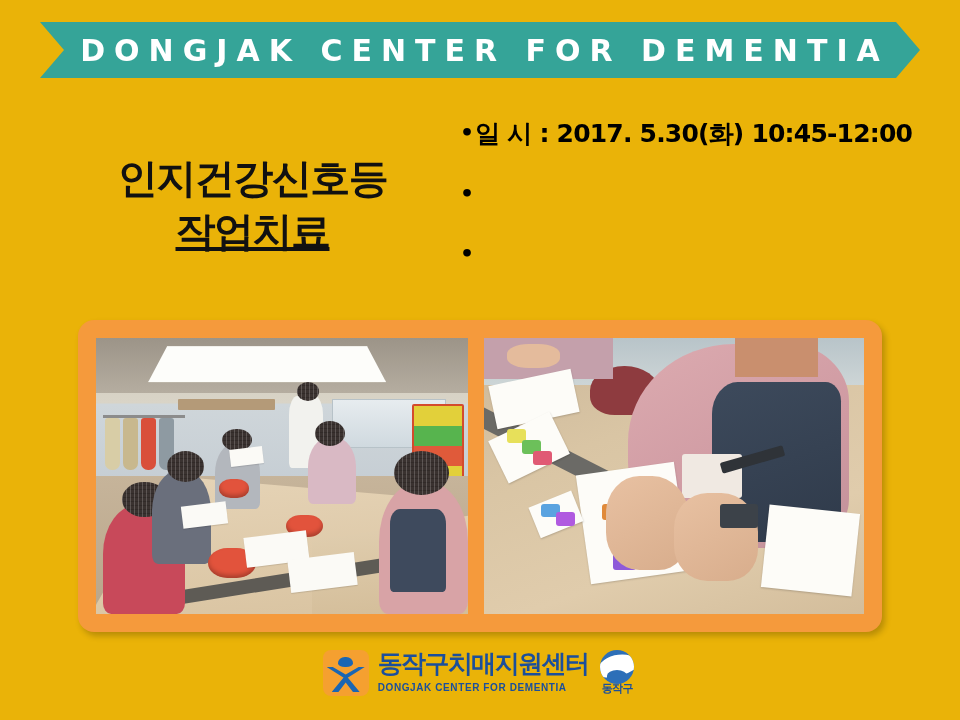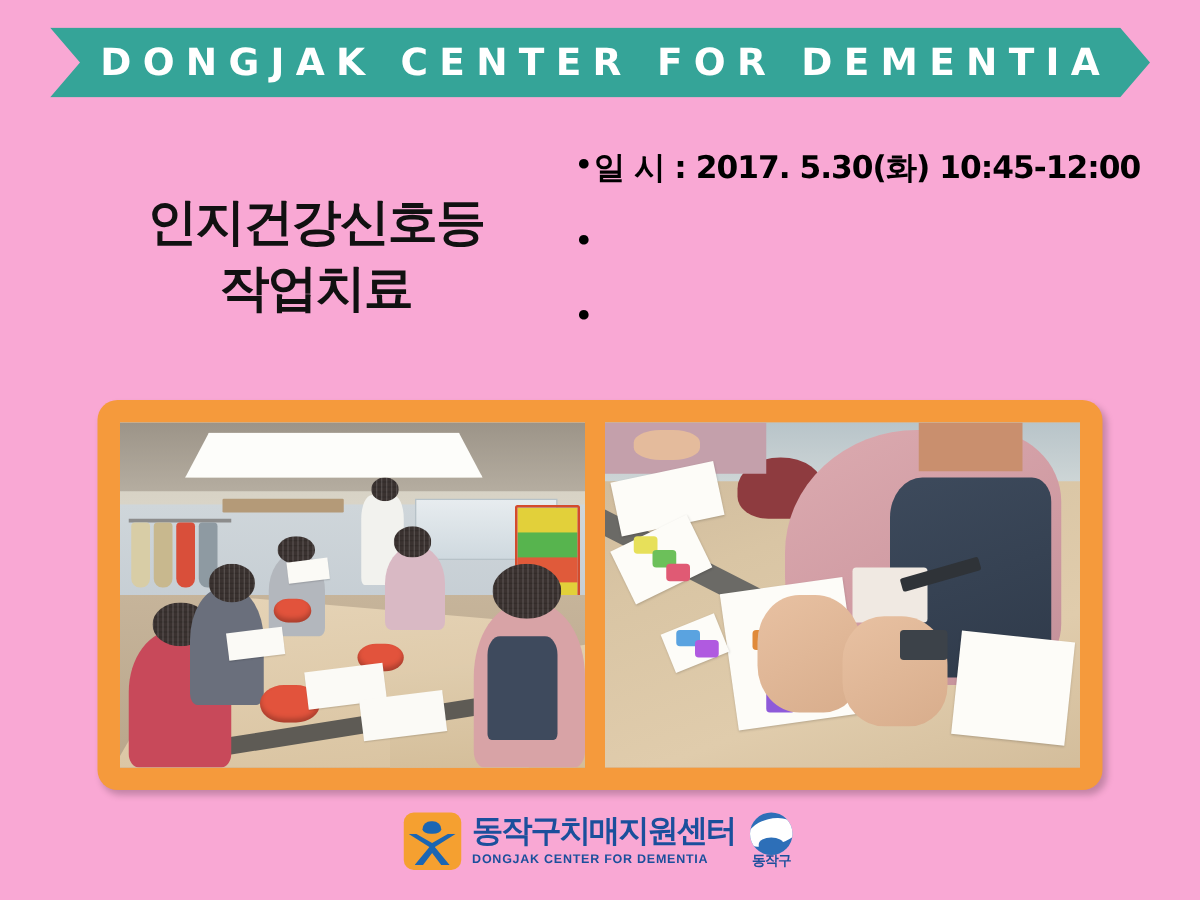--- a/index.html
+++ b/index.html
@@ -13,21 +13,21 @@
     background: #ffffff;
     font-family: "Liberation Sans", "DejaVu Sans", sans-serif;
     overflow: hidden;
     position: relative;
   }
 
   .poster {
     position: relative;
     width: 960px;
     height: 720px;
-    background: #f9a8d4;
+    background: #eab308;
   }
 
   
   .banner-wrap {
     position: absolute;
     left: 40px;
     top: 22px;
     width: 880px;
     height: 56px;
   }
@@ -60,20 +60,21 @@
     text-align: center;
     color: #111111;
     font-weight: bold;
     font-size: 40px;
     line-height: 1.32;
     letter-spacing: -1.5px;
     font-family: "DejaVu Sans", "Liberation Sans", sans-serif;
   }
   .main-title .line2 {
     display: block;
+    text-decoration: underline;
   }
 
   
   .info-list {
     position: absolute;
     left: 460px;
     top: 118px;
     width: 470px;
   }
   .info-item {
@@ -276,21 +277,21 @@
     position: absolute; left: 9px; top: 25px; width: 28px; height: 17px;
     background: #1b66b3;
     -webkit-clip-path: polygon(50% 0, 100% 100%, 76% 100%, 50% 44%, 24% 100%, 0 100%);
     clip-path: polygon(50% 0, 100% 100%, 76% 100%, 50% 44%, 24% 100%, 0 100%);
   }
   .logo-text {
     display: flex; flex-direction: column; align-items: flex-start; line-height: 1;
   }
   .logo-kr {
     color: #1b4f9c; font-weight: bold; font-size: 25px; letter-spacing: -1.6px;
-    font-family: Liberation Serif, serif;
+    font-family: Liberation Mono, monospace;
   }
   .logo-en {
     color: #1b4f9c; font-weight: bold; font-size: 10px; letter-spacing: 0.6px;
     margin-top: 5px;
     font-family: "Liberation Sans", sans-serif;
   }
   .gu-emblem { position: relative; width: 40px; height: 46px; flex: none; }
   .gu-circle {
     position: absolute; left: 3px; top: 0; width: 34px; height: 34px;
     border-radius: 50%; background: #2d6fb8; overflow: hidden;

